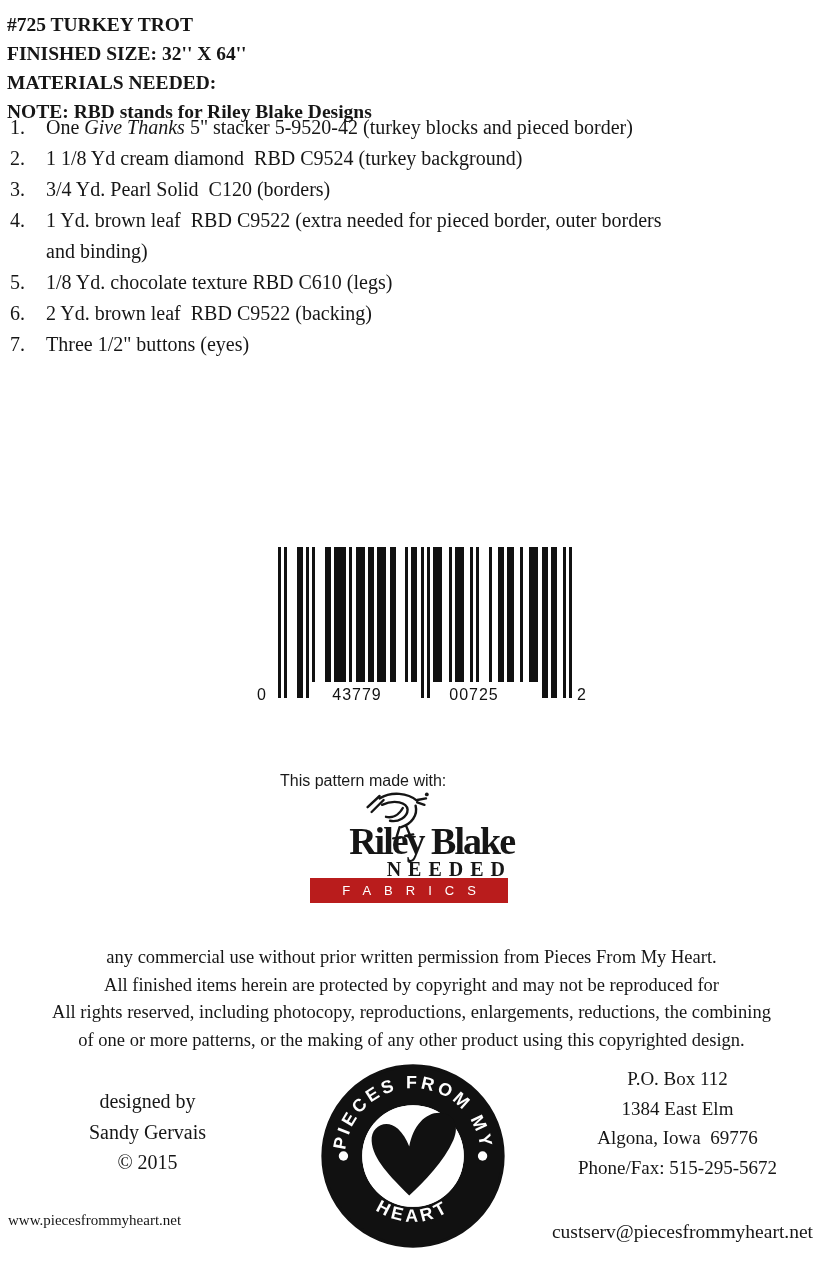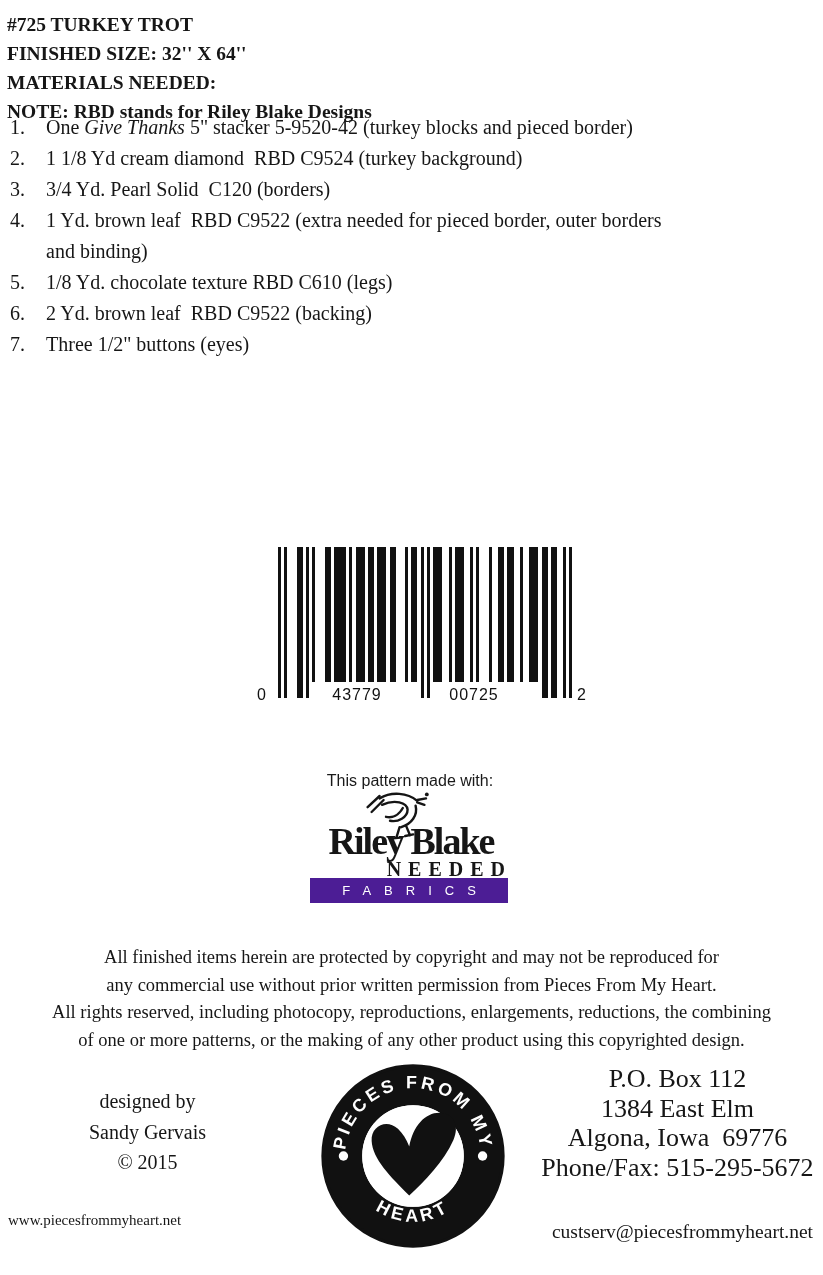--- a/index.html
+++ b/index.html
@@ -25,44 +25,44 @@
   .barcode-bars{position:absolute;left:0;top:0;width:295px;height:152px;}
   .bar{position:absolute;top:0;height:135px;background:#111;}
   .bar.tall{height:151px;}
   .bc-digit{
     position:absolute;top:139px;font-family:"Liberation Sans",sans-serif;
     font-size:16px;letter-spacing:1px;color:#111;transform:translateX(-50%);
     background:#fff;padding:0 2px;
   }
 
   
-  .made-with{left:280px;top:772px;width:260px;text-align:center;
+  .made-with{left:280px;top:772px;width:260px;
     font-family:"Liberation Sans",sans-serif;font-size:16px;color:#191919;}
   .rb-block{left:308px;top:794px;width:206px;height:112px;}
   .rb-bird{position:absolute;left:42px;top:-6px;width:96px;height:56px;}
-  .rb-name{position:absolute;top:28px;left:0;width:100%;text-align:center;
+  .rb-name{position:absolute;top:28px;left:0;width:100%;text-align:right;
     font-size:38px;font-weight:bold;letter-spacing:-2px;line-height:38px;}
   .rb-designs{position:absolute;top:64px;right:2px;font-size:20px;
     letter-spacing:7px;font-weight:bold;}
   .rb-fabrics{position:absolute;top:84px;left:2px;width:198px;height:25px;
-    background:#4c1d95;color:#fff;font-family:"Liberation Sans",sans-serif;
+    background:#b91c1c;color:#fff;font-family:"Liberation Sans",sans-serif;
     font-size:13px;letter-spacing:13px;text-indent:13px;
     display:flex;align-items:center;justify-content:center;}
 
   
   .copyright{left:0;top:944px;width:823px;text-align:center;
     font-size:18.5px;line-height:27.6px;}
 
   
   .designer{left:55px;top:1086px;width:185px;text-align:center;
     font-size:20px;line-height:30.5px;}
   .website{left:8px;top:1212px;font-size:15px;}
   .seal{left:319px;top:1062px;width:188px;height:188px;}
   .contact{left:540px;top:1064px;width:275px;text-align:center;
-    font-size:26px;line-height:29.7px;}
+    font-size:19px;line-height:29.7px;}
   .email{right:10px;top:1221px;font-size:19.5px;}
 </style>
 </head>
 <body>
 
 <div class="abs header">
   <div>#725 TURKEY TROT</div>
   <div>FINISHED SIZE: 32'' X 64''</div>
   <div>MATERIALS NEEDED:</div>
   <div>NOTE: RBD stands for Riley Blake Designs</div>
@@ -157,22 +157,22 @@
       <path d="M59,60 L69,58"></path>
     </g>
     <circle cx="86" cy="8" r="2.4" fill="#151515"></circle>
   </svg>
   <div class="rb-name">Riley Blake</div>
   <div class="rb-designs">NEEDED</div>
   <div class="rb-fabrics">FABRICS</div>
 </div>
 
 <div class="abs copyright">
+  <div>any commercial use without prior written permission from Pieces From My Heart.</div>
   <div>All finished items herein are protected by copyright and may not be reproduced for</div>
-  <div>any commercial use without prior written permission from Pieces From My Heart.</div>
   <div>All rights reserved, including photocopy, reproductions, enlargements, reductions, the combining</div>
   <div>of one or more patterns, or the making of any other product using this copyrighted design.</div>
 </div>
 
 <div class="abs designer">
   <div>designed by</div>
   <div>Sandy Gervais</div>
   <div>© 2015</div>
 </div>
 <div class="abs website">www.piecesfrommyheart.net</div>

